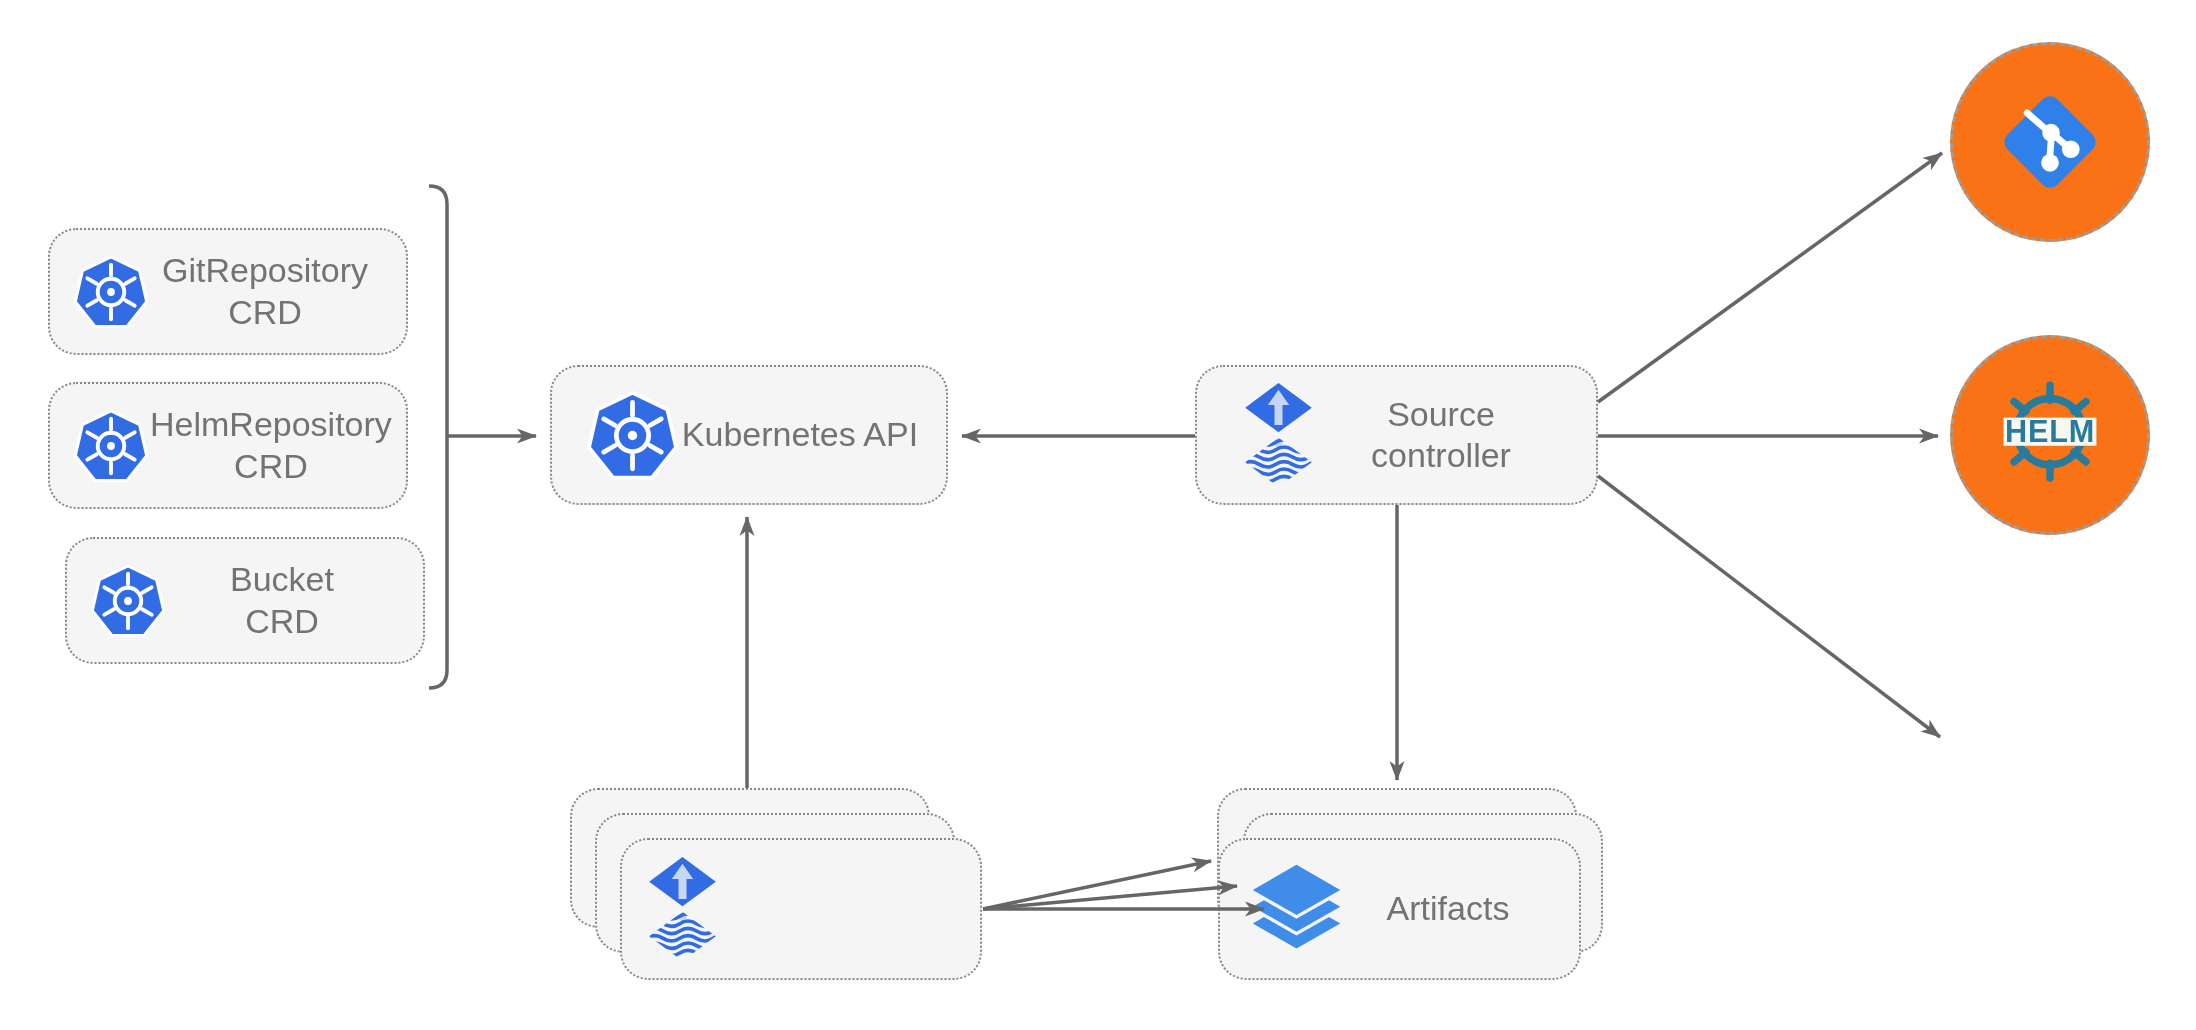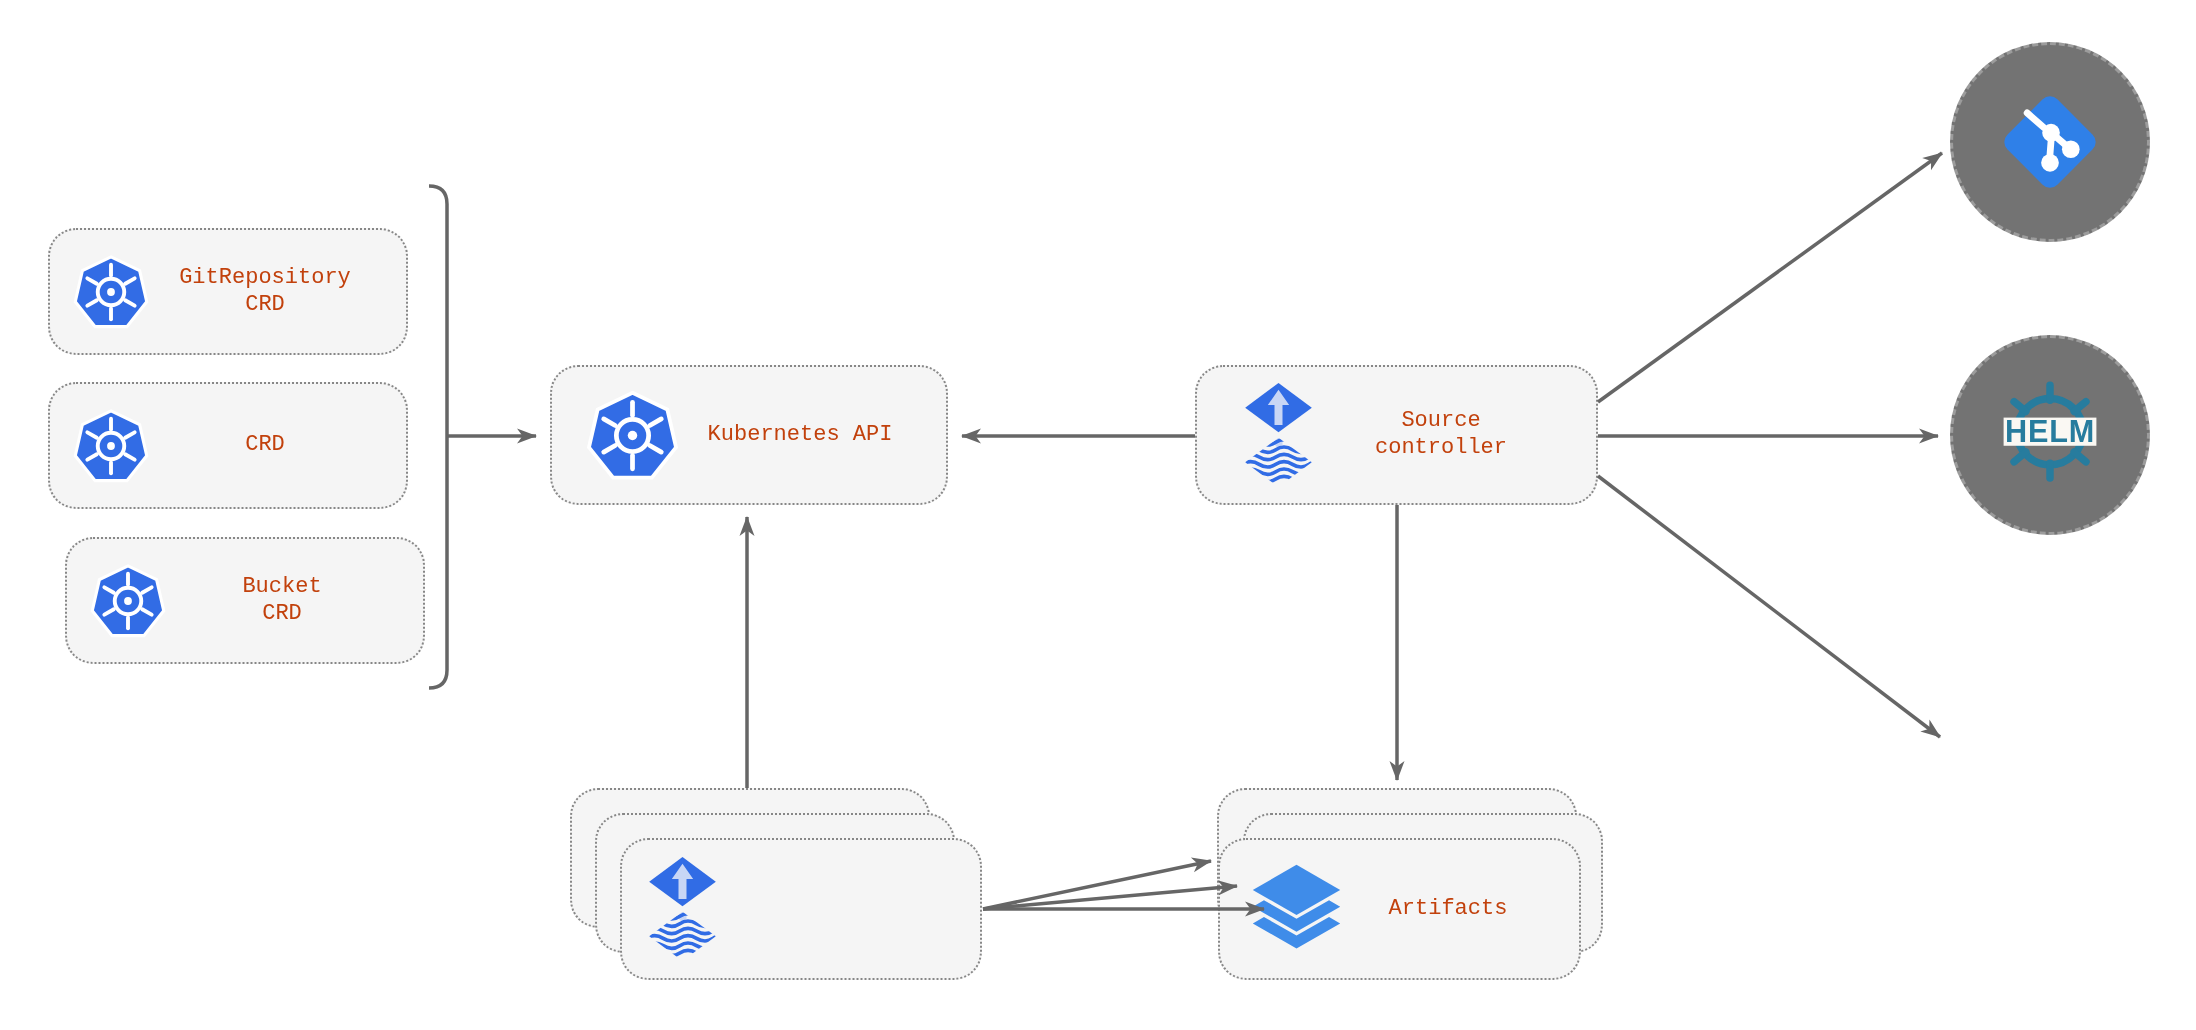--- a/index.html
+++ b/index.html
@@ -7,30 +7,30 @@
     position:relative;width:2196px;height:1030px;background:#ffffff;overflow:hidden;
     font-family:"Liberation Sans","DejaVu Sans",sans-serif;color:#161616;
   }
   .node{
     position:absolute;box-sizing:border-box;background:#f5f5f5;
     border:2.5px dotted #878787;border-radius:28px;
     display:flex;align-items:center;z-index:1;
   }
   .node .icon-wrap{flex:0 0 auto;display:flex;align-items:center;justify-content:center;}
   .node .label{
-    flex:1 1 auto;text-align:center;font-size:22px;line-height:1.22;
-    color:#c2410c;padding-right:26px;font-family:Liberation Mono, monospace;
+    flex:1 1 auto;text-align:center;font-size:34px;line-height:1.22;
+    color:#737373;padding-right:26px;
   }
   .label .sub{display:block;}
   .wrap-170{max-width:180px;margin:0 auto;}
   .stack{position:absolute;box-sizing:border-box;background:#f5f5f5;
     border:2.5px dotted #878787;border-radius:28px;z-index:1;}
   .circle{
     position:absolute;box-sizing:border-box;width:200px;height:200px;border-radius:50%;
-    background:#737373;border:3px dashed #9c9c9c;
+    background:#f97316;border:3px dashed #9c9c9c;
     display:flex;align-items:center;justify-content:center;z-index:1;
   }
   #connectors{position:absolute;left:0;top:0;z-index:3;pointer-events:none;}
   svg{display:block;}
 </style>
 </head>
 <body>
 
 <div class="canvas">
 
@@ -83,21 +83,21 @@
           <line x1="50" y1="29" x2="50" y2="15"></line>
             <line x1="68.2" y1="39.5" x2="80.3" y2="32.5"></line>
           <line x1="68.2" y1="60.5" x2="80.3" y2="67.5"></line>
             <line x1="50" y1="71" x2="50" y2="85"></line>
           <line x1="31.8" y1="60.5" x2="19.7" y2="67.5"></line>
             <line x1="31.8" y1="39.5" x2="19.7" y2="32.5"></line>
         </g>
         <circle cx="50" cy="50" r="5" fill="#ffffff"></circle>
       </svg>
     </span>
-    <span class="label"><span class="sub">CRD</span></span>
+    <span class="label"><span>HelmRepository</span><span class="sub">CRD</span></span>
   </div>
 
   <div class="node" style="left:65px;top:537px;width:360px;height:127px;">
     <span class="icon-wrap" style="padding-left:22px;">
       <svg width="78" height="78" viewBox="0 0 100 100">
         <polygon points="50,5 86.7,22.6 95.8,62.5 70.4,94.4 29.6,94.4 4.2,62.5 13.3,22.6" fill="#326CE5" stroke="#ffffff" stroke-width="4"></polygon>
         <g stroke="#ffffff" stroke-width="5" stroke-linecap="round" fill="none">
           <circle cx="50" cy="50" r="17"></circle>
           <line x1="50" y1="29" x2="50" y2="15"></line>
             <line x1="68.2" y1="39.5" x2="80.3" y2="32.5"></line>

